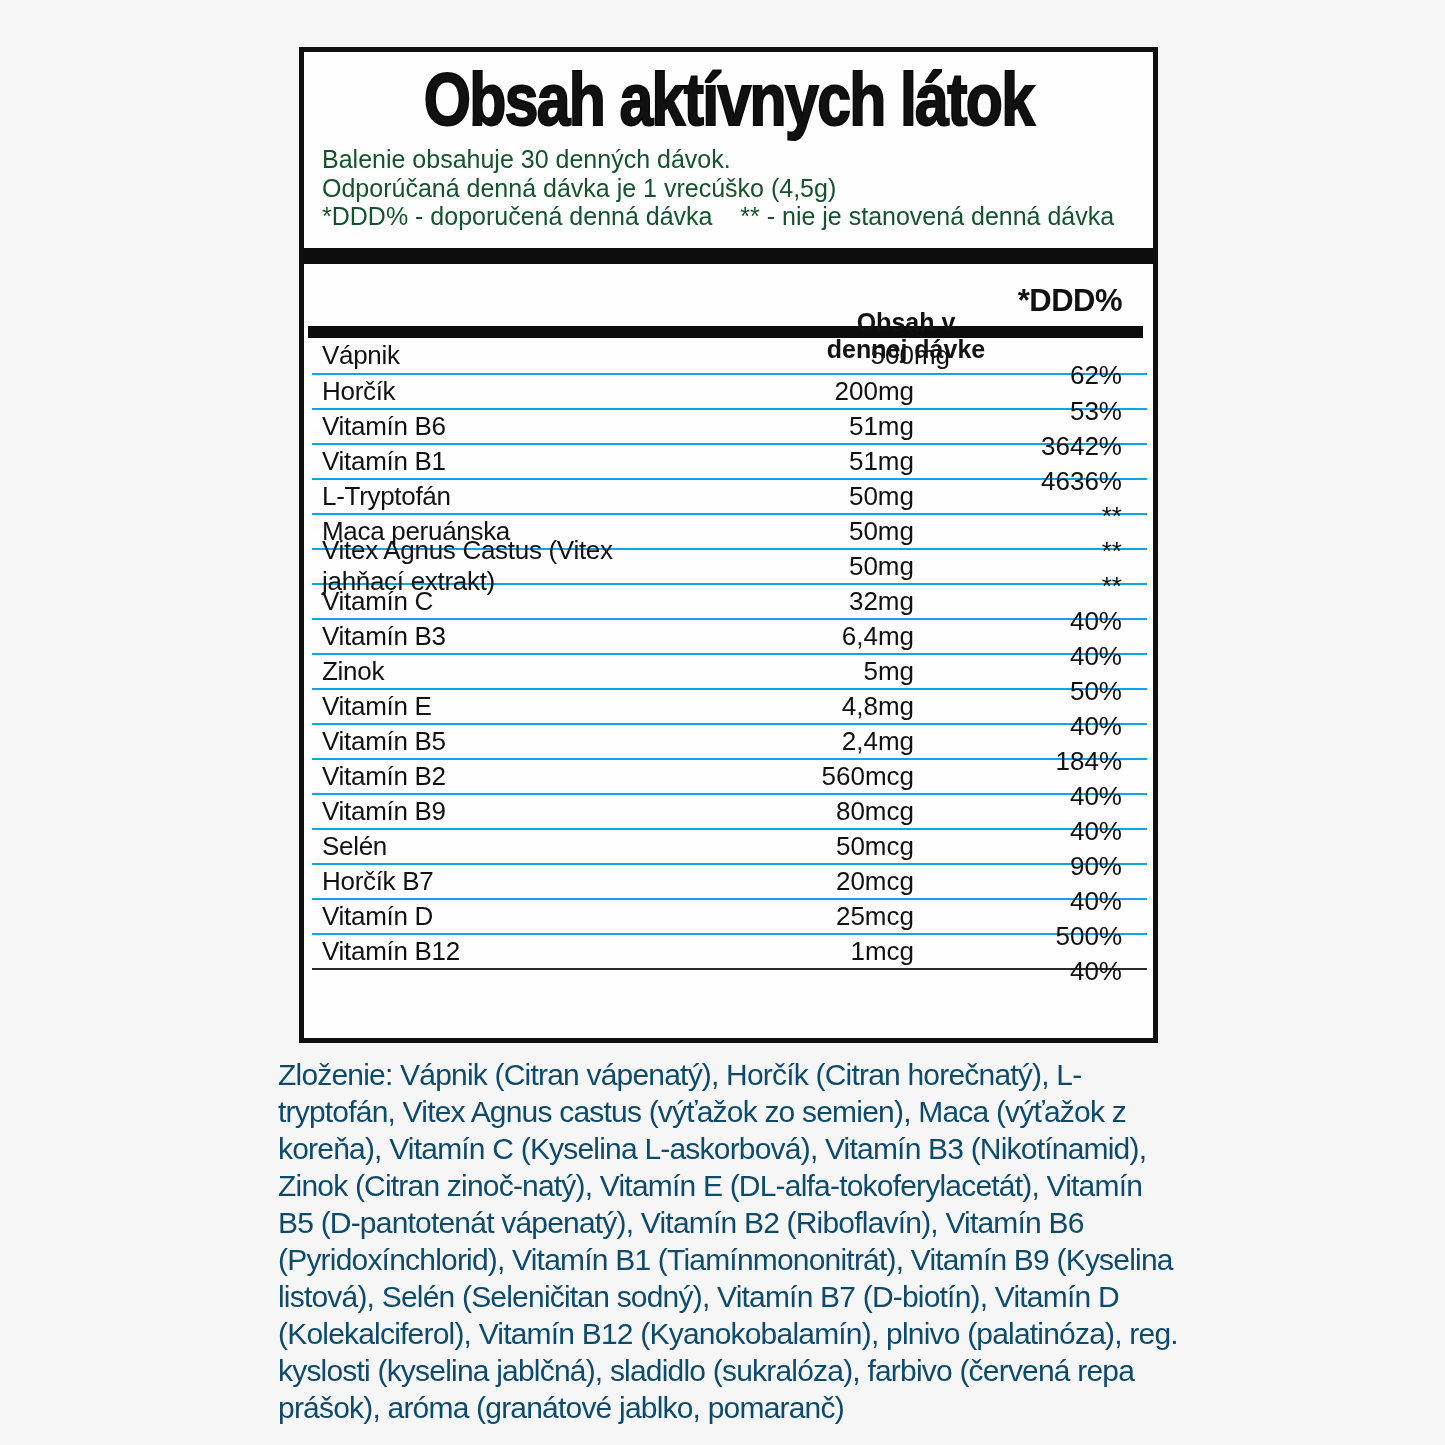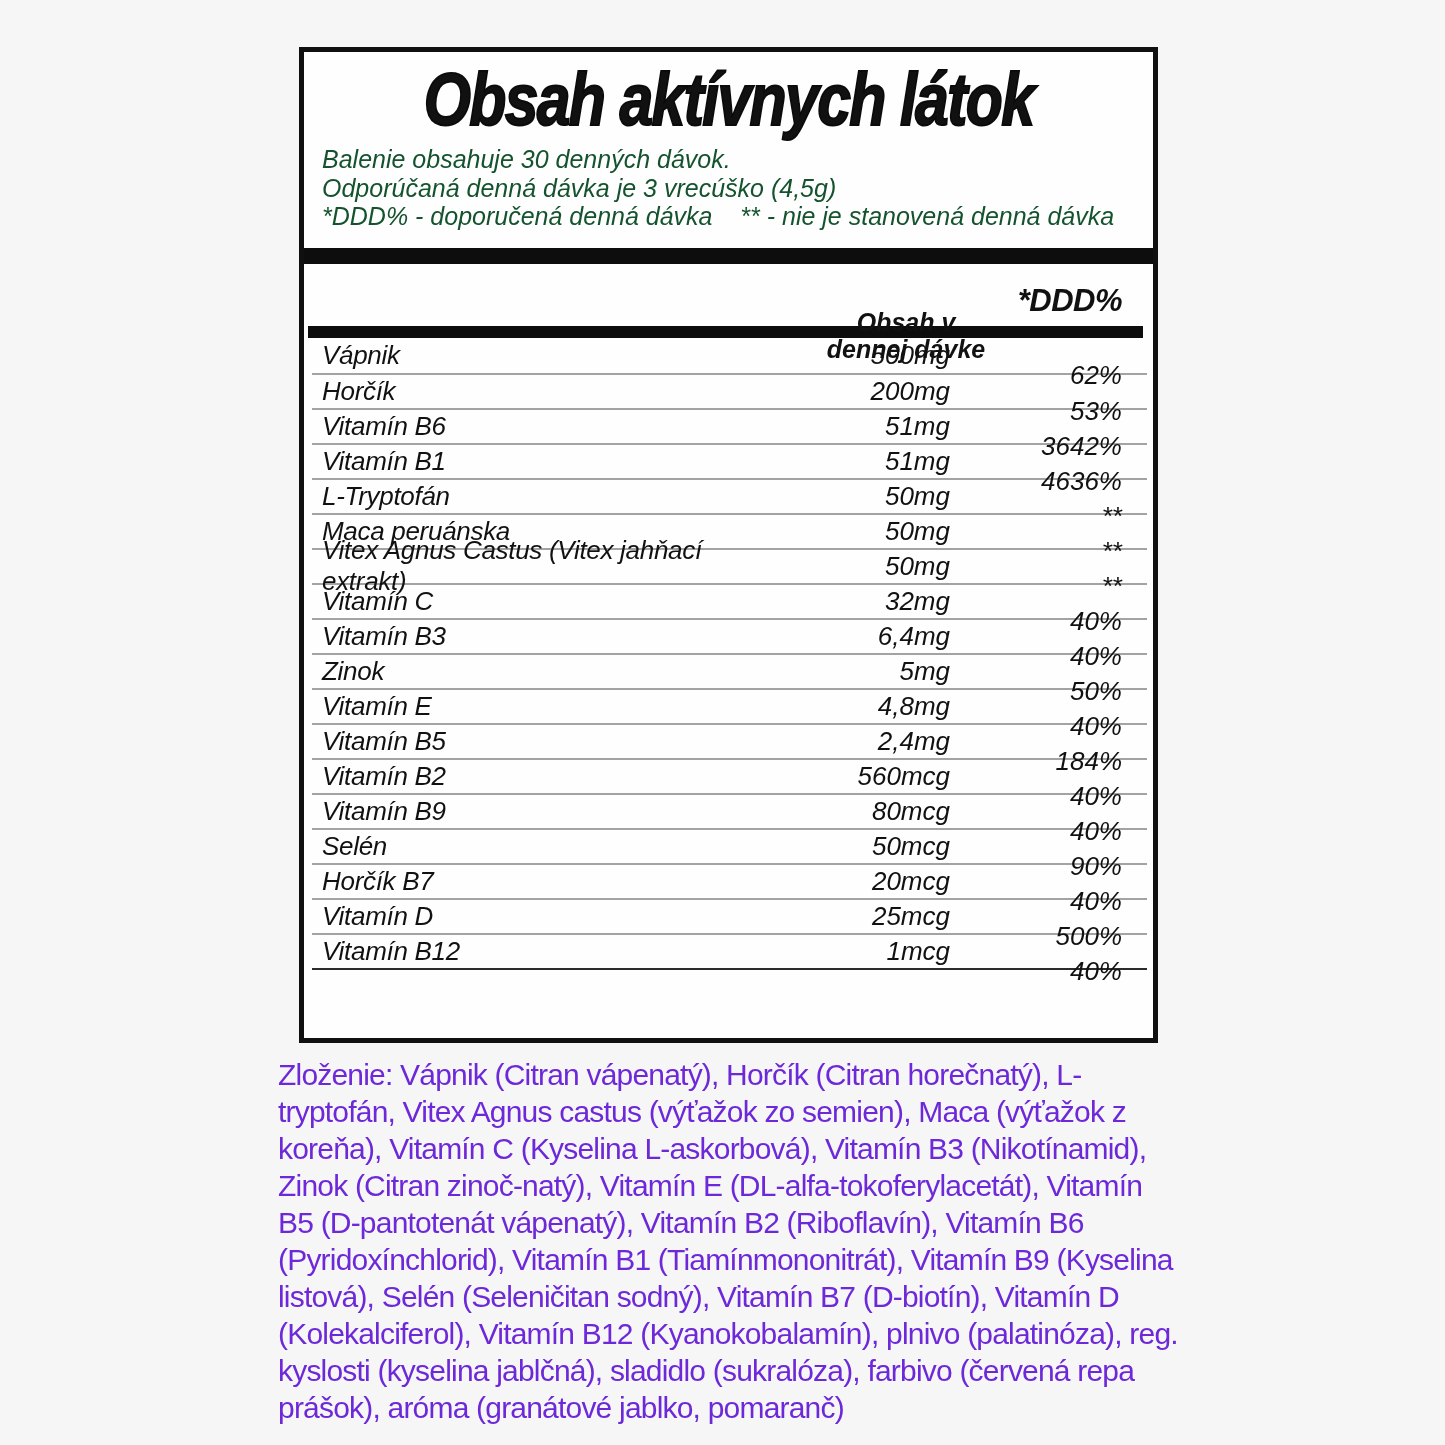--- a/index.html
+++ b/index.html
@@ -12,21 +12,20 @@
     overflow:hidden;
   }
   .panel{
     position:absolute;
     left:299px;top:47px;
     width:859px;height:996px;
     background:#fefefe;
     border:5px solid #101010;
     box-sizing:border-box;
     overflow:hidden;
-    font-style:italic;
   }
   .title{
     margin:10px 0 0 0;
     text-align:center;
     font-size:74px;
     font-weight:bold;
     letter-spacing:-2px;
     line-height:76px;
     transform:scaleX(0.82);
     transform-origin:50% 50%;
@@ -58,46 +57,46 @@
     letter-spacing:-0.5px;
   }
   .rows{margin:0 6px 0 8px;border-bottom:2px solid #2b2b2b;}
   .row{
     height:35px;
     box-sizing:border-box;
     display:flex;align-items:center;
     padding:0 25px 0 10px;
     font-size:26px;
   }
-  .row + .row{border-top:2px solid #a3a3a3;}
+  .row + .row{border-top:2px solid #0ea5e9;gap:36px;}
   .c-name{flex:1;letter-spacing:-0.3px;}
   .c-amt{width:220px;text-align:right;}
   .c-ddd{width:172px;text-align:right;margin-top:40px;}
   .ingredients{
     position:absolute;
     left:278px;top:1056px;width:906px;
     margin:0;
     font-size:30px;
     line-height:37px;
     letter-spacing:-0.8px;
-    color:#6d28d9;
+    color:#0c4a6e;
   }
 </style>
 </head>
 <body>
 
 <div class="page">
 
   <div class="panel">
 
     <h1 class="title">Obsah aktívnych látok</h1>
 
     <div class="intro">
       <p>Balenie obsahuje 30 denných dávok.</p>
-      <p>Odporúčaná denná dávka je 3 vrecúško (4,5g)</p>
+      <p>Odporúčaná denná dávka je 1 vrecúško (4,5g)</p>
       <p>*DDD% - doporučená denná dávka    ** - nie je stanovená denná dávka</p>
     </div>
 
     <div class="bar bar-top"></div>
 
     <div class="colhead">
       <div class="ch-amount">Obsah v
 dennej dávke</div>
       <div class="ch-ddd">*DDD%</div>
     </div>

